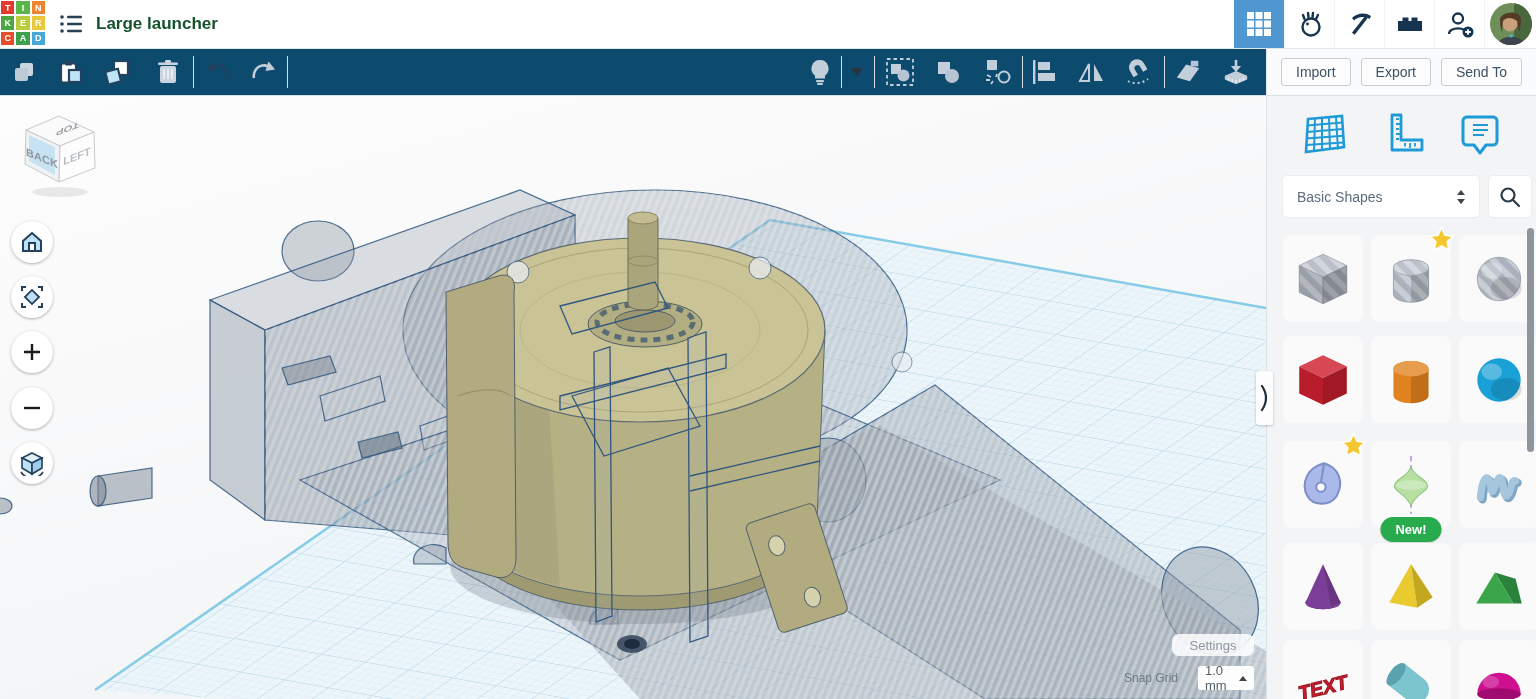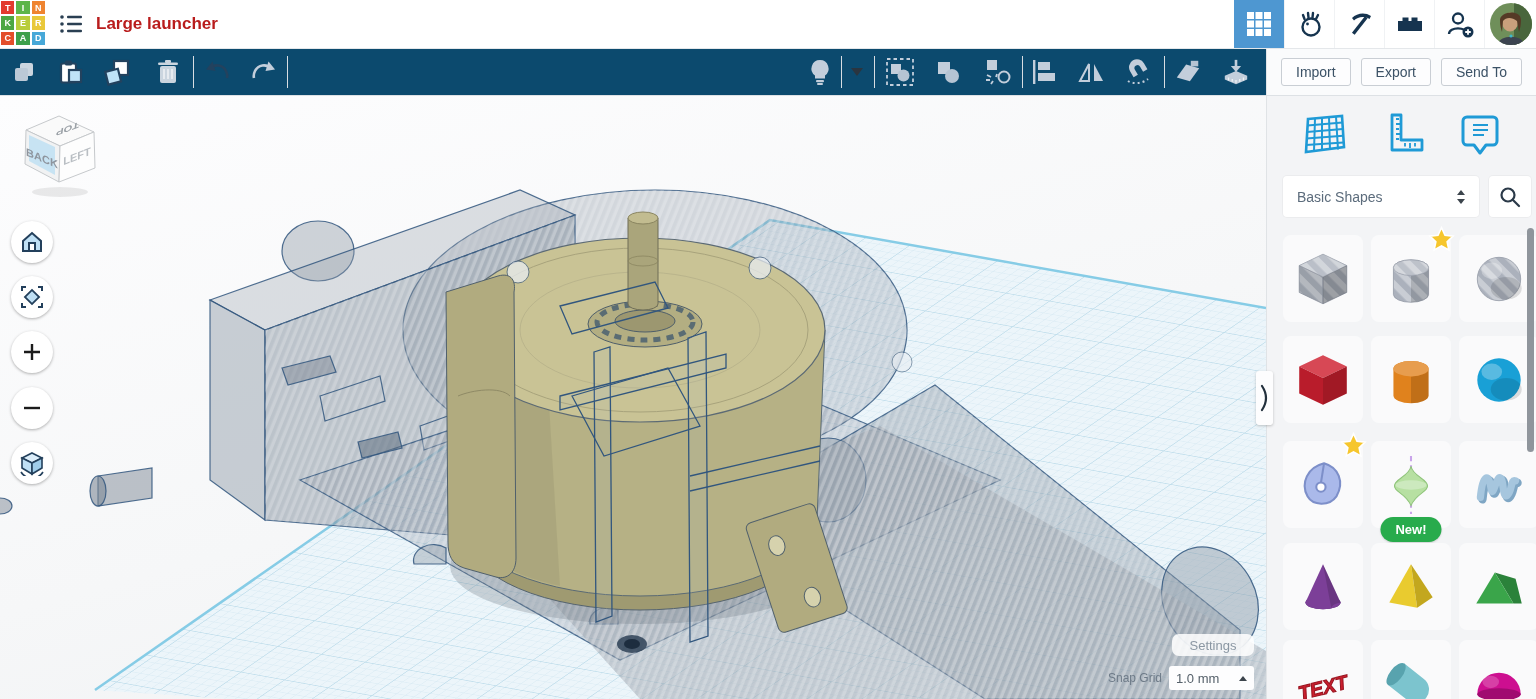--- a/index.html
+++ b/index.html
@@ -3,40 +3,40 @@
 <meta charset="utf-8">
 <style>
   html,body{margin:0;padding:0;background:#e8e8e8;}
   .stage{position:relative;width:1536px;height:699px;overflow:hidden;background:#fff;
          font-family:"Liberation Sans",sans-serif;-webkit-font-smoothing:antialiased;}
   
   .header{position:absolute;left:0;top:0;width:1536px;height:48px;background:#fff;border-bottom:1px solid #e4e7ea;z-index:30;}
   .logo{position:absolute;left:0;top:0;width:46px;height:46px;display:grid;grid-template-columns:repeat(3,1fr);gap:2px;padding:1px;background:#fff;box-sizing:border-box;}
   .logo span{display:flex;align-items:center;justify-content:center;color:#fff;font-size:9px;font-weight:bold;}
   .hamburger{position:absolute;left:58px;top:12px;width:26px;height:24px;cursor:pointer;}
-  .page-title{position:absolute;left:96px;top:0;height:48px;line-height:48px;font-size:17px;font-weight:bold;color:#b91c1c;}
+  .page-title{position:absolute;left:96px;top:0;height:48px;line-height:48px;font-size:17px;font-weight:bold;color:#14532d;}
   .hdr-right{position:absolute;right:0;top:0;height:48px;display:flex;}
   .hdr-cell{width:50px;height:48px;display:flex;align-items:center;justify-content:center;border-left:1px solid #f0f2f4;box-sizing:border-box;cursor:pointer;}
   .hdr-cell.active{background:#4e97d1;border-left:none;}
   .avatar-cell{width:52px;}
   
   .toolbar{position:absolute;left:0;top:48px;width:1536px;height:48px;background:#0c4a6e;border-bottom:1px solid #dde1e5;z-index:25;box-sizing:border-box;}
   .tbtn{position:absolute;top:10px;width:28px;height:28px;display:flex;align-items:center;justify-content:center;cursor:pointer;}
   .tdiv{position:absolute;top:8px;width:1px;height:32px;background:#d8dde2;}
   .tb-right{position:absolute;right:0;top:0;width:270px;height:47px;background:#fafbfc;border-left:1px solid #e3e6e9;display:flex;align-items:center;justify-content:space-between;padding:0 14px;box-sizing:border-box;}
   .tb-btn{height:28px;padding:0 14px;background:#fdfdfe;border:1px solid #c9ced4;border-radius:3px;font-size:14px;color:#3c5266;font-family:"Liberation Sans",sans-serif;cursor:pointer;}
   
   .canvas{position:absolute;left:0;top:96px;width:1266px;height:603px;overflow:hidden;background:linear-gradient(165deg,#fdfdfe 0%,#f6f7f8 55%,#eef0f2 100%);}
   .scene{position:absolute;left:0;top:0;}
   .viewcube{position:absolute;left:12px;top:8px;width:100px;height:100px;cursor:pointer;}
   .navbtn{position:absolute;left:11px;width:42px;height:42px;border-radius:50%;background:#fff;box-shadow:0 1px 3px rgba(0,0,0,.3);display:flex;align-items:center;justify-content:center;cursor:pointer;}
   .settings-btn{position:absolute;left:1172px;top:538px;width:82px;height:22px;background:rgba(255,255,255,.85);border:none;border-radius:7px;font-size:13px;color:#8b97a3;font-family:"Liberation Sans",sans-serif;cursor:pointer;}
-  .snap-row{position:absolute;left:1040px;top:570px;width:214px;height:24px;display:flex;align-items:center;justify-content:flex-end;gap:7px;}
+  .snap-row{position:absolute;left:1040px;top:570px;width:214px;height:24px;display:flex;align-items:center;justify-content:flex-end;gap:20px;}
   .snap-label{font-size:12px;color:#6e7b88;}
-  .snap-dd{width:85px;height:24px;background:#fdfdfe;border-radius:3px;display:flex;align-items:center;justify-content:space-between;padding:0 7px;box-sizing:border-box;font-size:13px;color:#55606a;cursor:pointer;}
+  .snap-dd{width:56px;height:24px;background:#fdfdfe;border-radius:3px;display:flex;align-items:center;justify-content:space-between;padding:0 7px;box-sizing:border-box;font-size:13px;color:#55606a;cursor:pointer;}
   .up-caret{width:0;height:0;border-left:4px solid transparent;border-right:4px solid transparent;border-bottom:5px solid #3c444c;}
   .collapse-tab{position:absolute;left:1256px;top:371px;width:17px;height:54px;background:#fdfdfe;border-radius:3px;box-shadow:0 1px 3px rgba(0,0,0,.22);display:flex;align-items:center;justify-content:center;cursor:pointer;z-index:20;}
   
   .panel{position:absolute;left:1266px;top:96px;width:270px;height:603px;background:#f3f4f6;border-left:1px solid #e0e3e6;overflow:hidden;box-sizing:border-box;}
   .panel-tools{position:absolute;left:0;top:8px;width:270px;height:60px;display:flex;justify-content:space-around;align-items:center;padding:0 18px;box-sizing:border-box;}
   .ptool{width:54px;height:54px;display:flex;align-items:center;justify-content:center;cursor:pointer;}
   .cat-dd{position:absolute;left:16px;top:80px;width:196px;height:41px;background:#fff;border-radius:4px;display:flex;align-items:center;justify-content:space-between;padding:0 12px 0 14px;box-sizing:border-box;cursor:pointer;box-shadow:0 0 0 1px rgba(0,0,0,0.03);gap:16px;}
   .cat-dd span{font-size:14px;color:#5c6c7c;}
   .search-btn{position:absolute;left:222px;top:80px;width:42px;height:41px;background:#fff;border-radius:4px;display:flex;align-items:center;justify-content:center;cursor:pointer;box-shadow:0 0 0 1px rgba(0,0,0,0.03);}
   .tile{position:absolute;width:80px;height:87px;background:#fafafb;border-radius:8px;display:flex;align-items:center;justify-content:center;cursor:pointer;}

